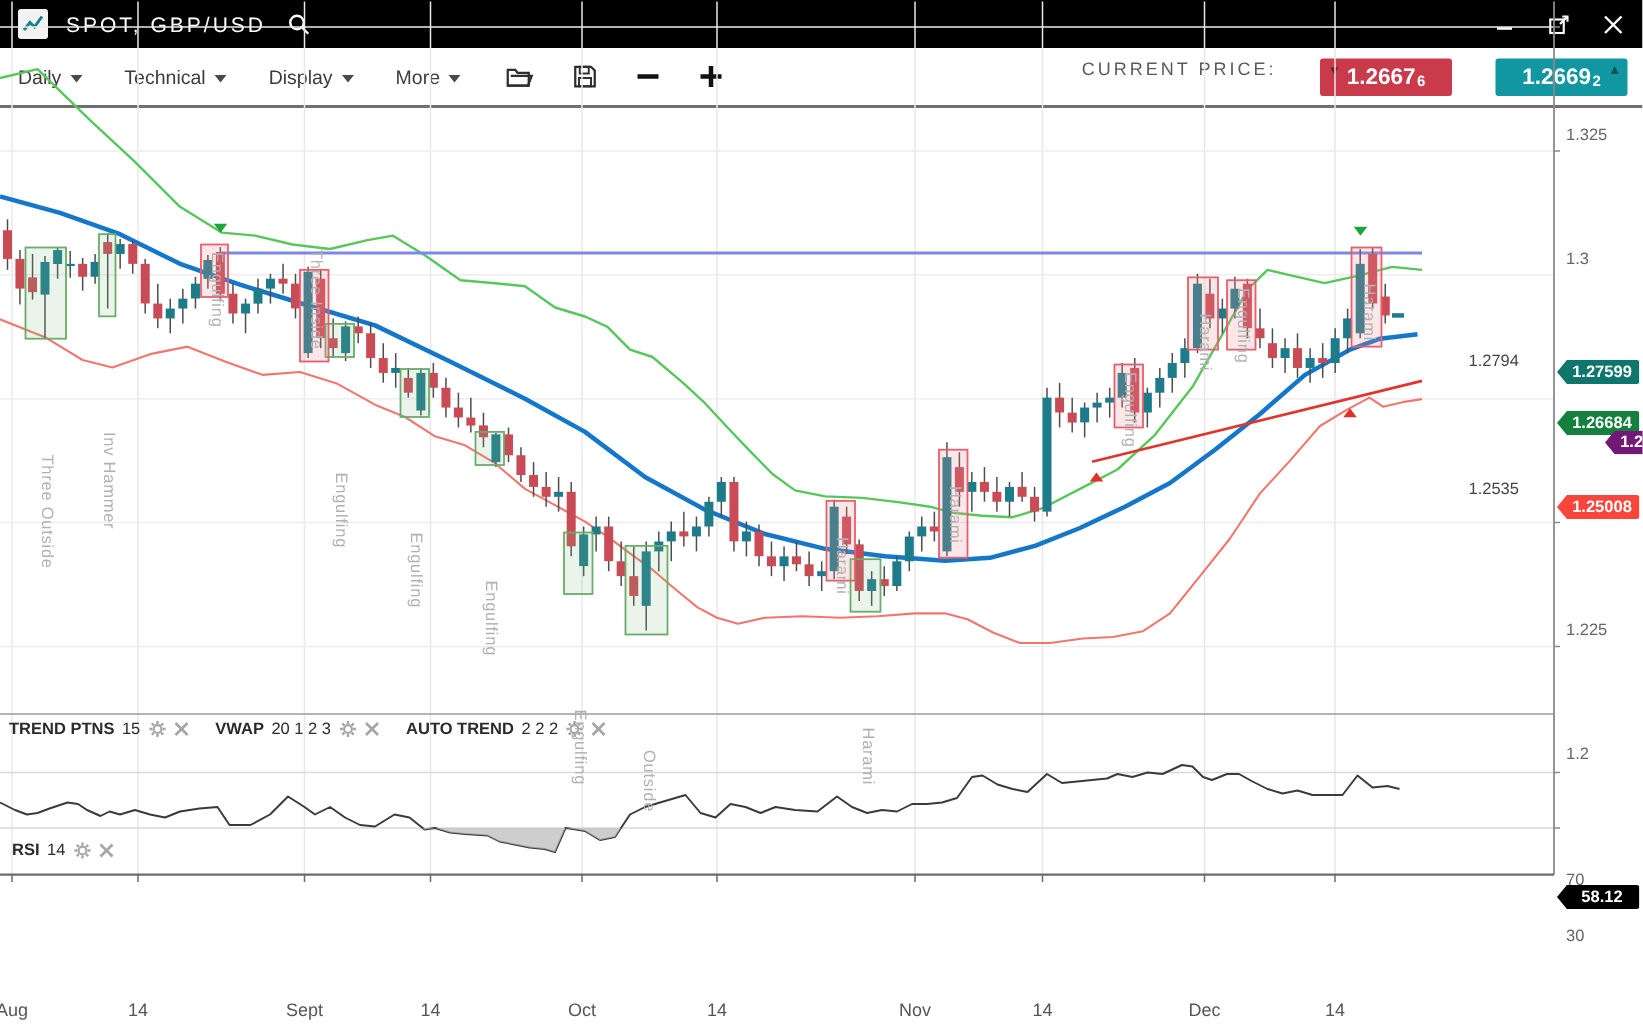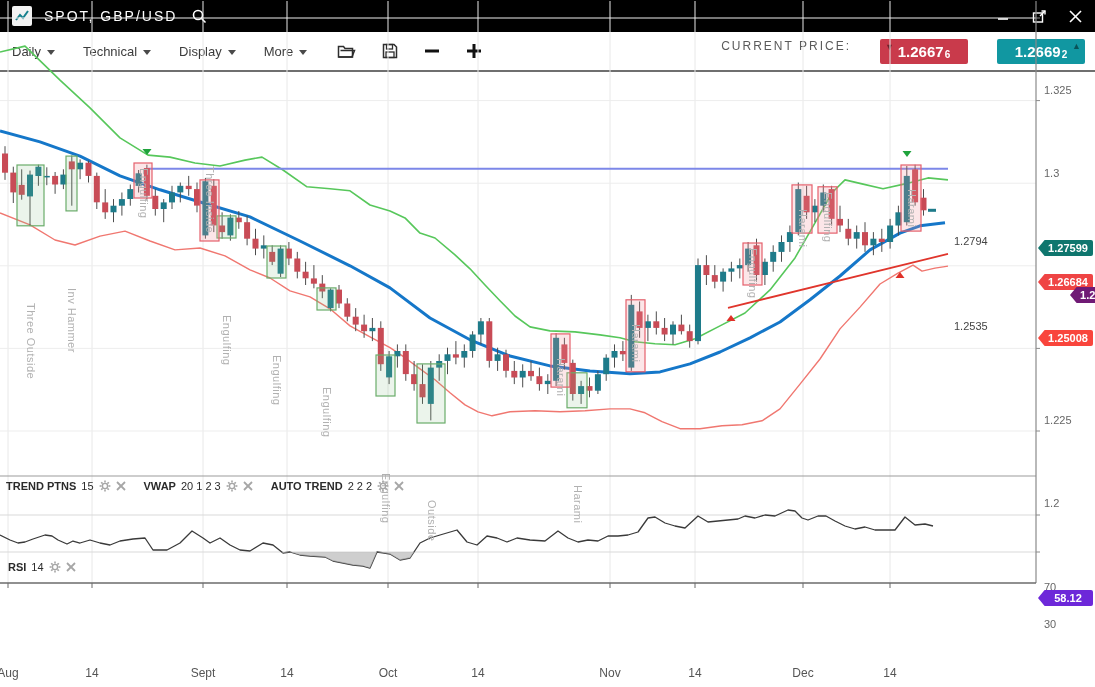--- a/index.html
+++ b/index.html
@@ -27,21 +27,21 @@
   .cp-label{font-size:12px;color:#5a5a5a;letter-spacing:2px;}
   .px-badge{width:88px;height:25px;border-radius:2px;color:#fff;font-size:15px;font-weight:bold;
             display:flex;align-items:center;justify-content:center;position:relative;}
   .px-badge .sub{font-size:10px;position:relative;top:3px;margin-left:1px;}
   .px-badge .arr{position:absolute;font-size:9px;color:rgba(0,0,0,.45);}
   
   #chart-svg{position:absolute;left:0;top:0;}
   .ov{position:absolute;}
   .yaxis-label{font-size:11px;color:#666;}
   .xaxis-label{font-size:12px;color:#555;transform:translateX(-50%);}
-  .inplot-label{font-size:11px;color:#444;}
+  .inplot-label{font-size:11px;color:#444;margin-left:25px;}
   .pat-label{font-size:11px;color:#b1b1b1;letter-spacing:.5px;white-space:nowrap;
              transform:rotate(90deg);transform-origin:0 0;}
   .price-badge{left:1038px;width:55px;height:16px;line-height:16px;color:#fff;font-size:11px;
                font-weight:bold;text-align:center;padding-left:5px;box-sizing:border-box;
                clip-path:polygon(0 50%,12% 0,100% 0,100% 100%,12% 100%);border-radius:2px;}
   .ind-row{display:flex;align-items:center;gap:18px;}
   .ind-item{display:flex;align-items:center;gap:5px;}
   .ind-name{font-size:11px;font-weight:bold;color:#2b2b2b;}
   .ind-params{font-size:11px;color:#2b2b2b;}
   .icon-btn{display:flex;align-items:center;}
@@ -466,24 +466,24 @@
     <div class="ov xaxis-label" style="left: 287px; top: 666px;">14</div>
     <div class="ov xaxis-label" style="left: 388px; top: 666px; text-align: right;">Oct</div>
     <div class="ov xaxis-label" style="left: 478px; top: 666px;">14</div>
     <div class="ov xaxis-label" style="left: 610px; top: 666px;">Nov</div>
     <div class="ov xaxis-label" style="left: 695px; top: 666px;">14</div>
     <div class="ov xaxis-label" style="left: 803px; top: 666px;">Dec</div>
     <div class="ov xaxis-label" style="left: 890px; top: 666px;">14</div>
     <div class="ov inplot-label" style="left: 954px; top: 235px;">1.2794</div>
     <div class="ov inplot-label" style="left: 954px; top: 320px;">1.2535</div>
     <div class="ov price-badge" style="top: 240px; background: #0f766e;">1.27599</div>
-    <div class="ov price-badge" style="top: 274px; background: #ef4444;">1.26684</div>
+    <div class="ov price-badge" style="top: 274px; background: #15803d;">1.26684</div>
     <div class="ov price-badge" style="top: 287px; background: #701a75; margin-left: 32px;">1.26304</div>
     <div class="ov price-badge" style="top: 330px; background: rgb(249, 69, 60);">1.25008</div>
-    <div class="ov price-badge" style="top: 590px; background: #6d28d9;">58.12</div>
+    <div class="ov price-badge" style="top: 590px; background: #000000;">58.12</div>
     <div class="ov ind-row" style="left: 6px; top: 480px;">
       <div class="ind-item">
         <span class="ind-name">TREND PTNS</span>
         <span class="ind-params">15</span>
         <span class="icon-btn">
           <svg width="12" height="12" viewBox="0 0 12 12">
             <circle cx="6" cy="6" r="2.6" fill="none" stroke="#a6a6a6" stroke-width="1.4"></circle>
             <line x1="9.4" y1="6.0" x2="11.4" y2="6.0" stroke="#a6a6a6" stroke-width="1.6"></line>
             <line x1="8.4" y1="8.4" x2="9.8" y2="9.8" stroke="#a6a6a6" stroke-width="1.6"></line>
             <line x1="6.0" y1="9.4" x2="6.0" y2="11.4" stroke="#a6a6a6" stroke-width="1.6"></line>

